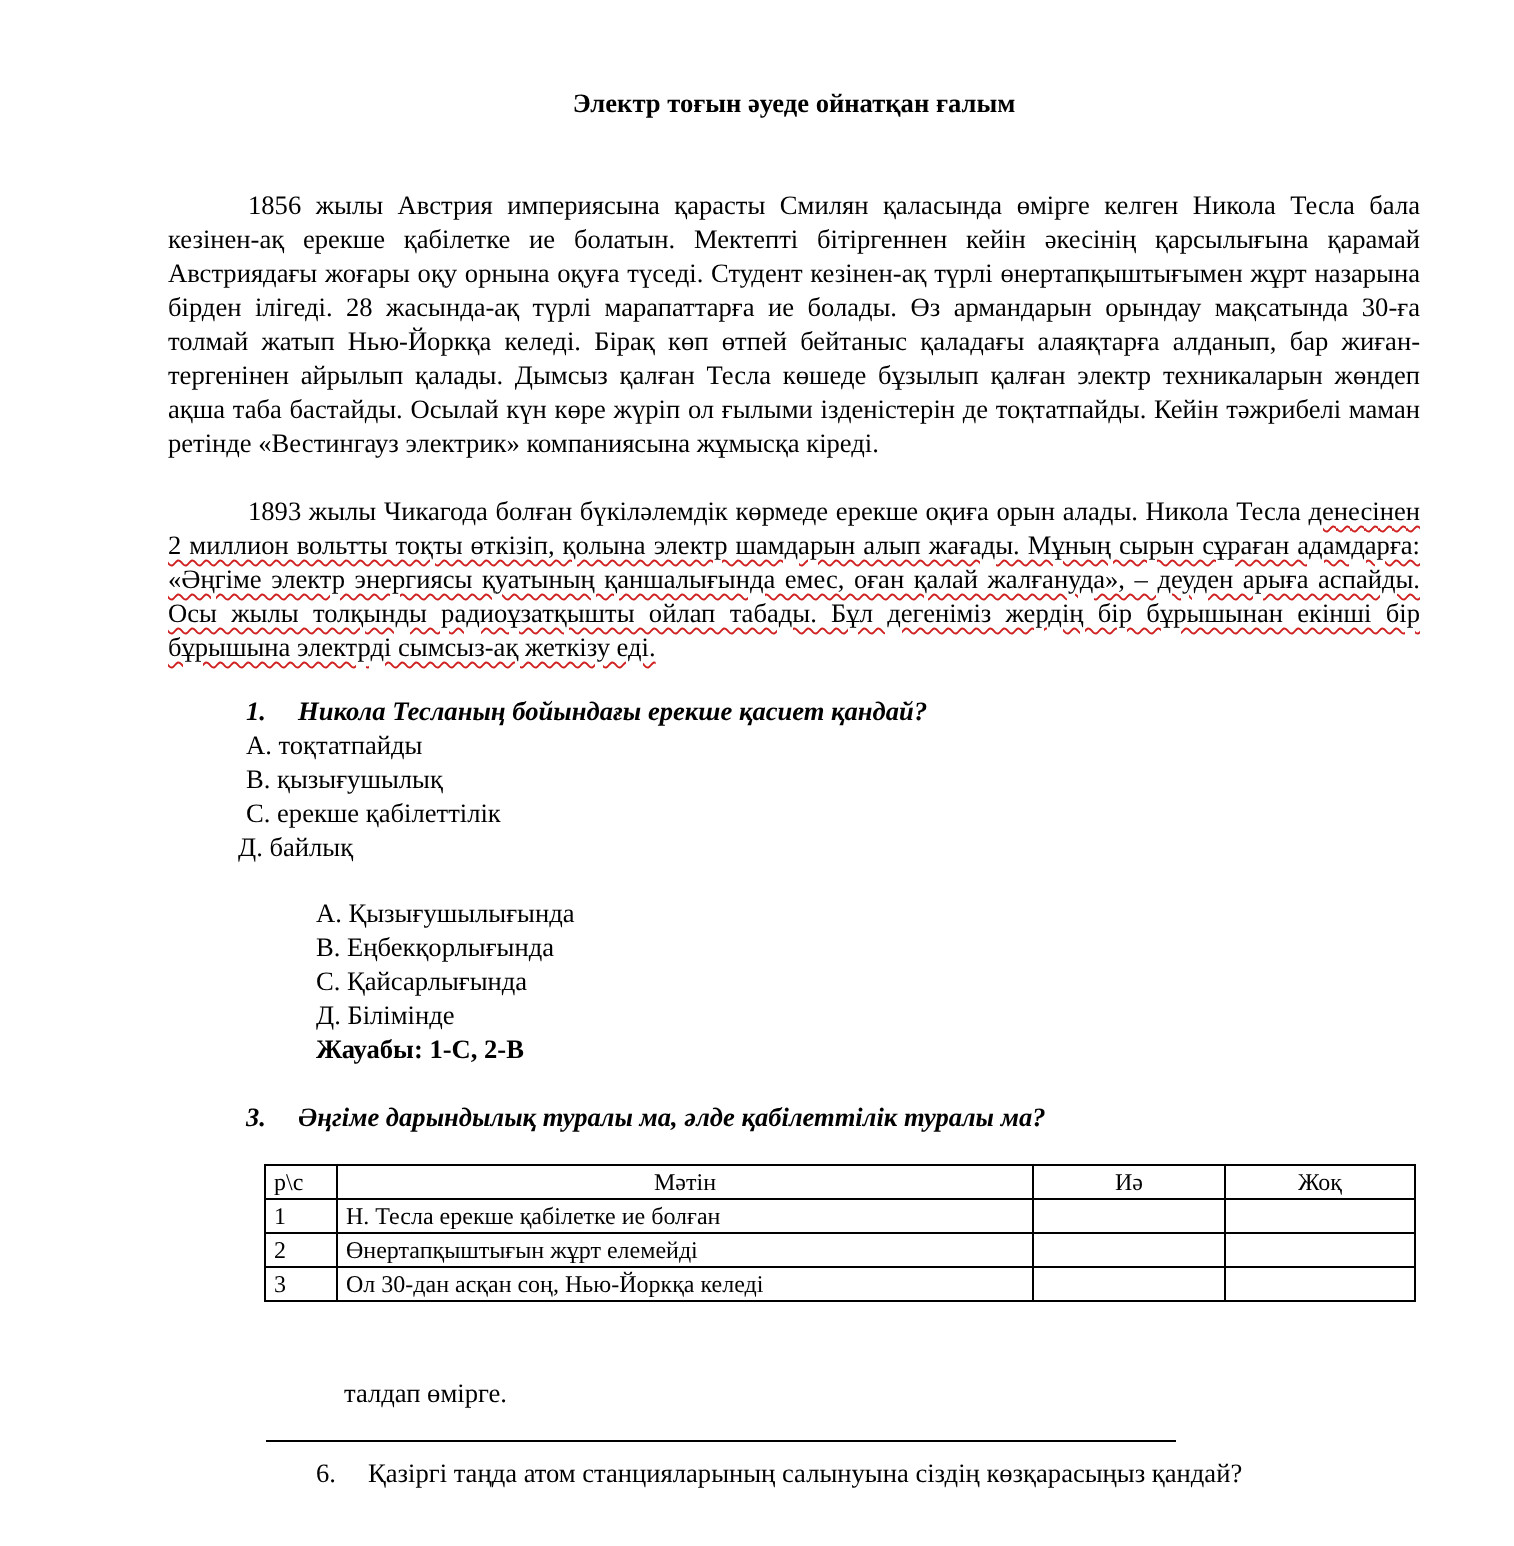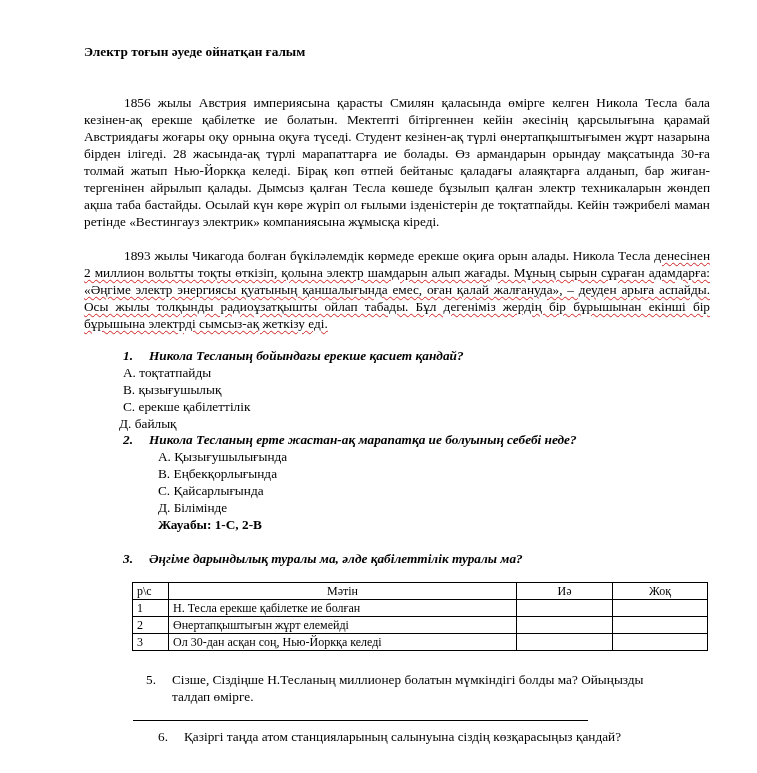--- a/index.html
+++ b/index.html
@@ -1,19 +1,19 @@
 <!DOCTYPE html>
 <html><head>
 <meta charset="utf-8">
 <style>
   html, body { margin:0; padding:0; background:#ffffff; }
   body { width:757px; height:773px; position:relative; overflow:hidden;
          font-family:"Liberation Serif", serif; font-size:13.3px; color:#000; }
   .page { position:absolute; left:0; top:0; width:757px; height:773px; }
-  .title { position:absolute; left:84px; width:626px; top:43px; text-align:left; font-weight:bold; line-height:17px; }
+  .title { position:absolute; left:84px; width:626px; top:43px; text-align:center; font-weight:bold; line-height:17px; }
   .para { position:absolute; left:84px; width:626px; text-align:justify; line-height:17px; text-indent:40px; margin:0; }
   .squig { text-decoration: underline wavy #d02020; text-decoration-thickness:1px; text-underline-offset:2px; }
   .line { position:absolute; line-height:17px; white-space:nowrap; }
   .q { font-weight:bold; font-style:italic; }
   .qnum { display:inline-block; width:26px; }
   .num { display:inline-block; width:26px; }
   table.grid { position:absolute; left:132px; top:582px; border-collapse:collapse; }
   table.grid td { border:1px solid #000; height:16px; padding:0 4px; line-height:16px; font-size:12px; white-space:nowrap; }
   .c1 { width:27px; } .c2 { width:339px; } .c3 { width:87px; text-align:center; } .c4 { width:86px; text-align:center; }
   .hdr-center { text-align:center; }
@@ -30,23 +30,20 @@
   <p class="para" style="top:247px;"><span>1893 жылы Чикагода болған бүкіләлемдік көрмеде ерекше оқиға орын алады. Никола Тесла </span><span class="squig">денесінен 2 миллион вольтты тоқты өткізіп, қолына электр шамдарын алып жағады. Мұның сырын сұраған адамдарға: «Әңгіме электр энергиясы қуатының қаншалығында емес, оған қалай жалғануда», – деуден арыға аспайды. Осы жылы толқынды радиоұзатқышты ойлап табады. Бұл дегеніміз жердің бір бұрышынан екінші бір бұрышына электрді сымсыз-ақ жеткізу еді.</span></p>
 
   <div class="line q" style="left:123px; top:347px;">
     <span class="qnum">1.</span><span>Никола Тесланың бойындағы  ерекше қасиет қандай?</span>
   </div>
   <div class="line" style="left:123px; top:364px;">А. тоқтатпайды</div>
   <div class="line" style="left:123px; top:381px;">В. қызығушылық</div>
   <div class="line" style="left:123px; top:398px;">С. ерекше қабілеттілік</div>
   <div class="line" style="left:119px; top:415px;">Д.  байлық</div>
 
-  <div class="line q" style="left:123px; top:431px;">
-    <span class="qnum">2.</span><span>Никола Тесланың ерте жастан-ақ марапатқа ие болуының себебі неде?</span>
-  </div>
   <div class="line" style="left:158px; top:448px;">А.  Қызығушылығында</div>
   <div class="line" style="left:158px; top:465px;">В.  Еңбекқорлығында</div>
   <div class="line" style="left:158px; top:482px;">С.  Қайсарлығында</div>
   <div class="line" style="left:158px; top:499px;">Д.  Білімінде</div>
   <div class="line" style="left:158px; top:516px; font-weight:bold;">Жауабы:  1-С, 2-В</div>
 
   <div class="line q" style="left:123px; top:550px;">
     <span class="qnum">3.</span><span>Әңгіме  дарындылық  туралы ма, әлде  қабілеттілік туралы ма?</span>
   </div>
 
@@ -72,23 +69,20 @@
     </tr>
     <tr>
       <td class="c1">3</td>
       <td class="c2">Ол 30-дан асқан  соң, Нью-Йоркқа келеді</td>
       <td class="c3"></td>
       <td class="c4"></td>
     </tr>
   </tbody>
     </table>
 
-  <div class="line" style="left:146px; top:671px;">
-    <span class="num">5.</span><span>Сізше, Сіздіңше Н.Тесланың  миллионер болатын мүмкіндігі болды ма?  Ойыңызды</span>
-  </div>
   <div class="line" style="left:172px; top:688px;">талдап өмірге.</div>
 
   <div class="rule"></div>
 
   <div class="line" style="left:146px; top:728px;margin-left:12px;">
     <span class="num">6.</span><span>Қазіргі таңда атом станцияларының салынуына сіздің көзқарасыңыз қандай?</span>
   </div>
 </div>
 
 </body></html>

